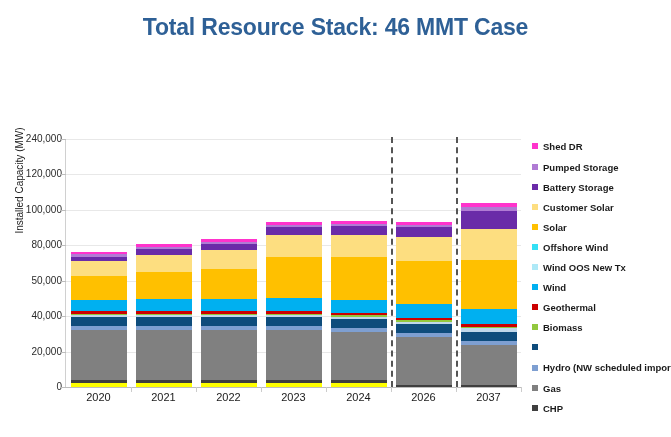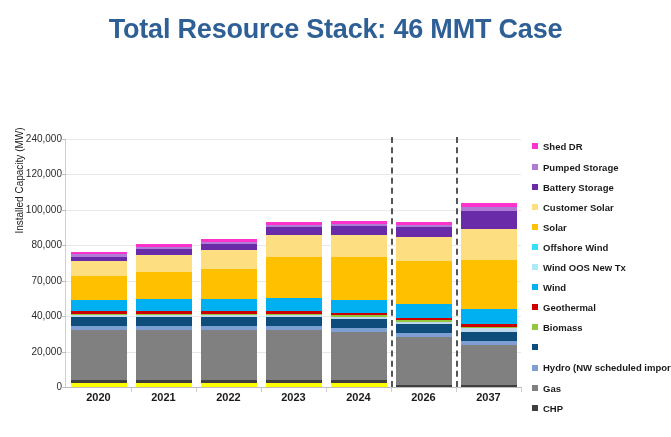--- a/index.html
+++ b/index.html
@@ -10,21 +10,21 @@
     overflow:hidden;
     position:relative;
   }
   #chart-root{position:absolute;left:0;top:0;width:671px;height:437px;}
 
   
   .chart-title{
     position:absolute;
     left:0;top:14px;width:671px;
     text-align:center;
-    font-size:27px;
+    font-size:23px;
     font-weight:bold;
     color:#2E6096;
     letter-spacing:-0.2px;
     white-space:nowrap;
   }
 
   
   .plot-wrap{
     position:absolute;
     left:66px;top:139px;
@@ -83,21 +83,21 @@
     width:56px;
   }
   .seg{width:100%;display:block;}
 
   .xtick-label{
     position:absolute;
     top:252px;
     width:80px;
     text-align:center;
     font-size:11px;
-    font-weight:bold;
+    font-weight:normal;
     color:#1a1a1a;
     white-space:nowrap;
   }
 
   
   .sep{
     position:absolute;
     top:-2px;
     width:0;
     height:250px;
@@ -136,21 +136,21 @@
 <body>
 
 <div id="chart-root">
 
   <div class="chart-title">Total Resource Stack: 46 MMT Case</div>
 
   <div class="ylabels">
       <div class="ytick-label" style="top: 242px;">0</div>
       <div class="ytick-label" style="top: 206.571px;">20,000</div>
       <div class="ytick-label" style="top: 171.143px;">40,000</div>
-      <div class="ytick-label" style="top: 135.714px;">70,000</div>
+      <div class="ytick-label" style="top: 135.714px;">50,000</div>
       <div class="ytick-label" style="top: 100.286px;">80,000</div>
       <div class="ytick-label" style="top: 64.8571px; text-align: right;">100,000</div>
       <div class="ytick-label" style="top: 29.4286px;">120,000</div>
       <div class="ytick-label" style="top: -6px;">240,000</div>
     </div>
   <div class="y-axis-title">Installed Capacity (MW)</div>
 
   <div class="plot-wrap">
     <div class="plot-area">
       <div class="axis-y-line"></div>

